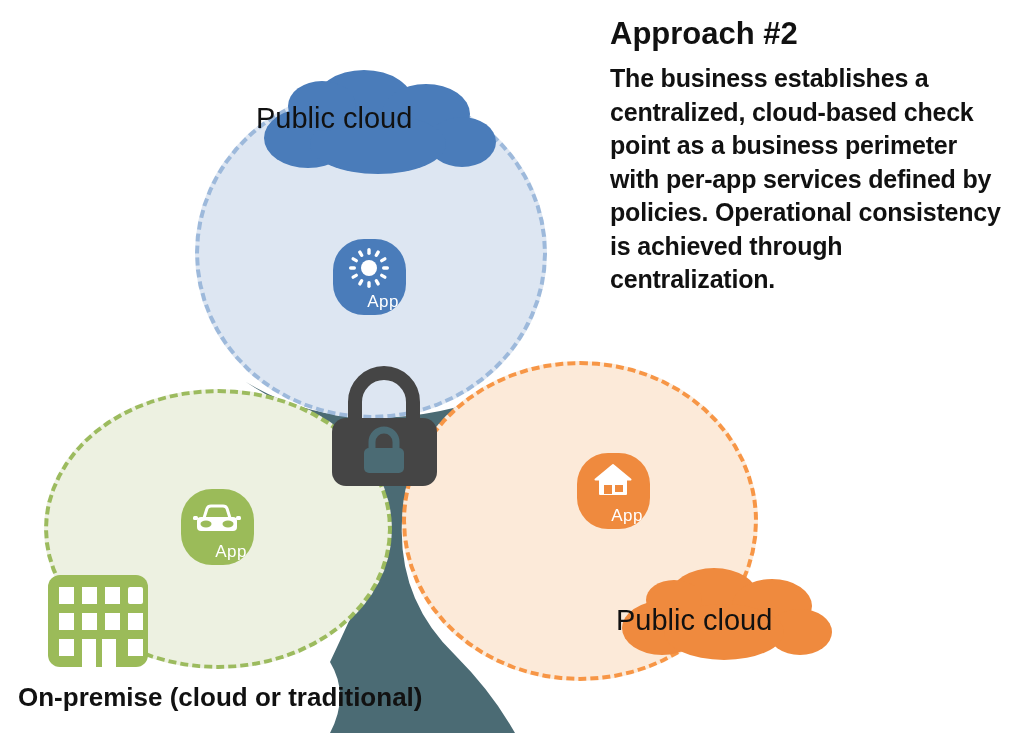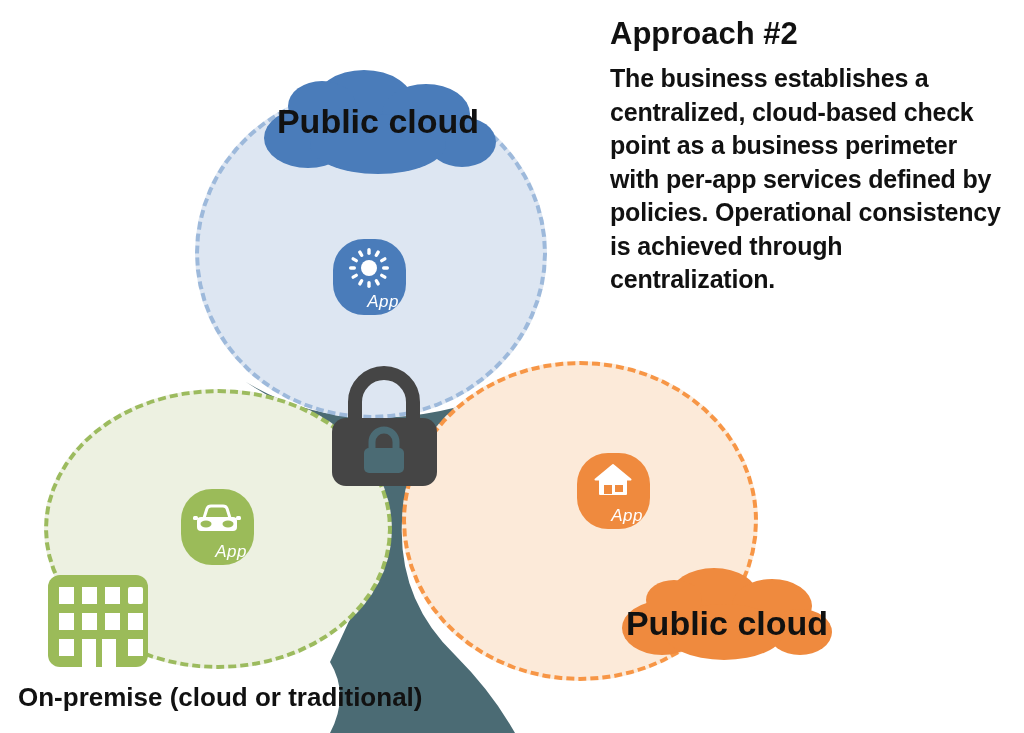--- a/index.html
+++ b/index.html
@@ -12,27 +12,27 @@
   
   .zone{position:absolute;border-radius:50%;box-sizing:border-box;z-index:2;}
   .zone.blue{left:195px;top:87px;width:352px;height:332px;
     background:var(--blue_fill);border:4px dashed var(--blue_dash);}
   .zone.green{left:44px;top:389px;width:348px;height:280px;
     background:var(--green_fill);border:4px dashed var(--green_dash);}
   .zone.orange{left:402px;top:361px;width:356px;height:320px;
     background:var(--orange_fill);border:4px dashed var(--orange_dash);}
   #junction{position:absolute;left:0;top:0;z-index:1;}
   .cloud-svg{position:absolute;z-index:3;}
-  .cloud-label{position:absolute;z-index:4;text-align:center;
-    font-size:34px;font-weight:700;color:#111;}
+  .cloud-label{position:absolute;z-index:4;
+    font-size:29px;font-weight:400;color:#111;}
   .cloud-label.blue{left:256px;top:102px;width:244px;}
   .cloud-label.orange{left:616px;top:604px;width:222px;}
   #lock{position:absolute;left:316px;top:362px;z-index:4;}
   
-  .app{position:absolute;width:73px;height:76px;border-radius:31px;z-index:3;font-style:italic;}
+  .app{position:absolute;width:73px;height:76px;border-radius:31px;z-index:3;}
   .app.blue{left:333px;top:239px;background:var(--blue_accent);}
   .app.green{left:181px;top:489px;background:var(--green_accent);}
   .app.orange{left:577px;top:453px;background:var(--orange_accent);}
   .app .glyph{position:absolute;}
   .app .app-label{position:absolute;bottom:3px;right:7px;
     font-size:17px;font-weight:400;color:#fff;letter-spacing:.5px;}
   #building{position:absolute;left:46px;top:573px;z-index:3;}
   
   .annotation{position:absolute;left:610px;top:16px;width:420px;z-index:5;}
   .annotation h1{margin:0 0 10px 0;font-size:31px;font-weight:700;color:#111;}

